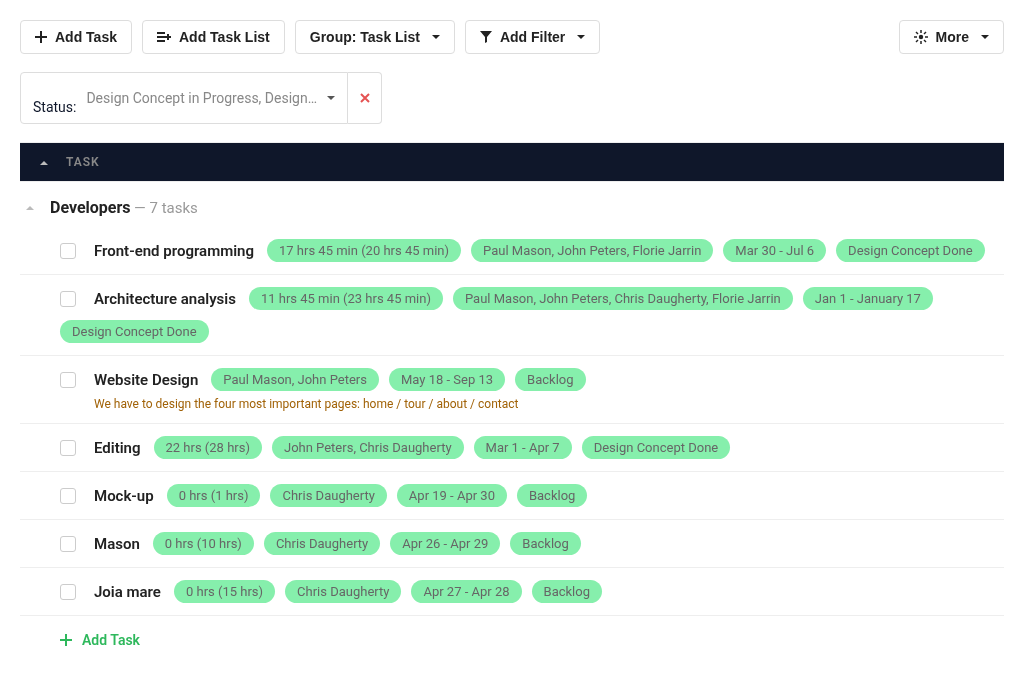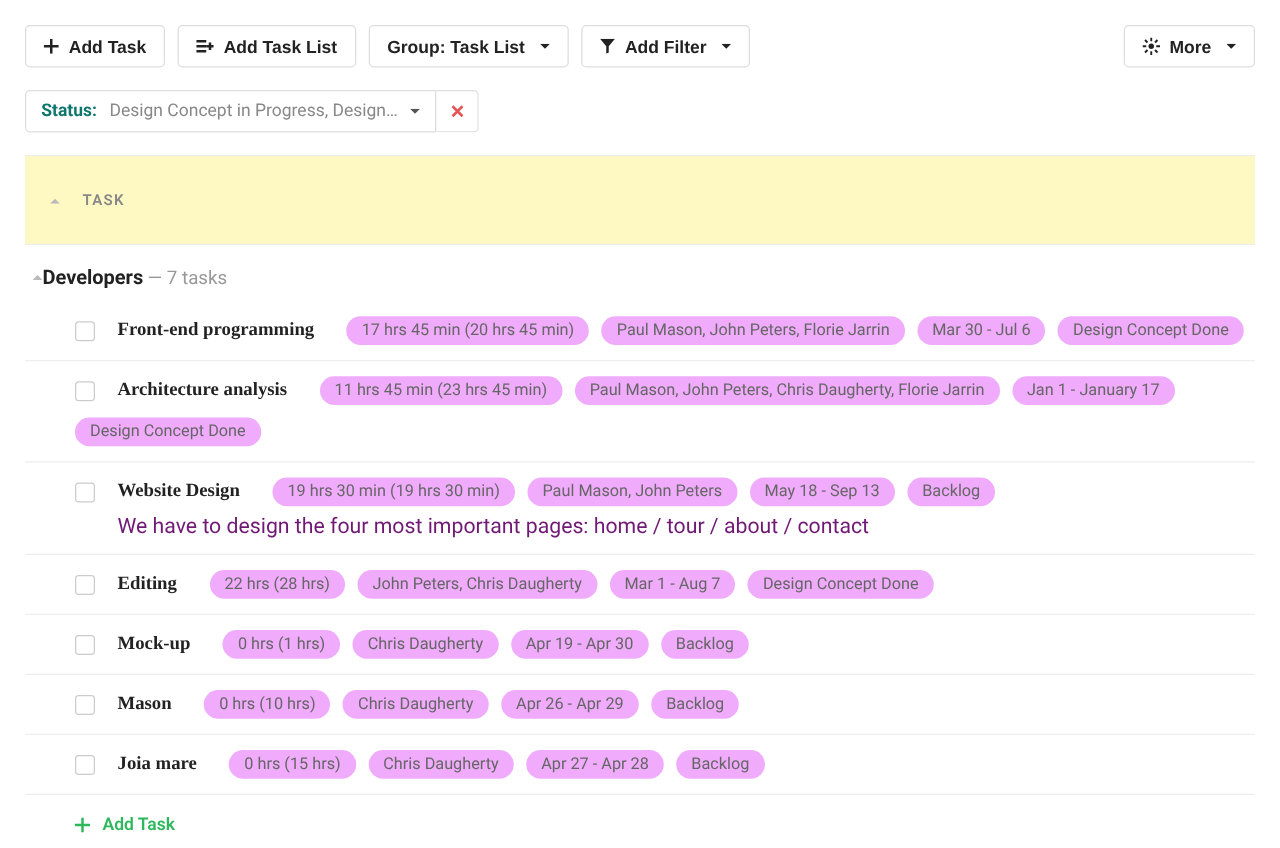--- a/index.html
+++ b/index.html
@@ -36,48 +36,49 @@
   .green { color: #2eb85c; }
   .filter-row { display: flex; gap: 0; margin-bottom: 18px; }
   .filter-box {
     display: inline-flex;
     align-items: center;
     border: 1px solid #ddd;
     border-radius: 4px 0 0 4px;
     padding: 8px 12px;
     gap: 10px;
   }
-  .filter-box .label { font-weight: 700; color:#0f766e; }
+  .filter-box .label { font-weight: 400; color:#0f172a;margin-top:18px; }
   .filter-box .value { color: #888; }
   .filter-close {
     display:inline-flex;
     align-items:center;
     justify-content:center;
     border:1px solid #ddd;
     border-left:none;
     border-radius:0 4px 4px 0;
     width:34px;
     cursor:pointer;
     color:#e55353;
     font-weight:600;
   }
   .table-header {
-    background:#fef9c3;
+    background:#0f172a;
     border-top:1px solid #eee;
     border-bottom:1px solid #eee;
-    padding: 28px 20px;
+    padding: 12px 20px;
     display:flex;
     align-items:center;
     gap:18px;
   }
   .table-header .col { color:#888; font-size:12px; letter-spacing:1px; font-weight:600; }
   .caret-up { color:#bbb; font-size:10px; }
   .group-row {
     display:flex;
     align-items:center;
+    gap:16px;
     padding: 16px 6px 10px 6px;
   }
   .group-row .caret-up { font-size:10px; color:#bbb; cursor:pointer; }
   .group-name { font-weight:700; font-size:16px; color:#222; }
   .group-meta { color:#999; font-size:15px; }
   .task-row {
     display:flex;
     flex-direction:column;
     padding: 12px 0 12px 40px;
     border-bottom:1px solid #eee;
@@ -91,32 +92,32 @@
   }
   .checkbox {
     width:16px;
     height:16px;
     border:1.5px solid #ccc;
     border-radius:3px;
     flex-shrink:0;
     margin-right:8px;
     cursor:pointer;
   }
-  .task-name { font-weight:600; font-size:15px; color:#222; margin-right:16px;font-family:Liberation Serif, serif; }
+  .task-name { font-weight:600; font-size:15px; color:#222; margin-right:3px; }
   .pill {
-    background:#f0abfc;
+    background:#86efac;
     color:#666;
     border-radius:14px;
     padding:4px 12px;
     font-size:13px;
     white-space:nowrap;
   }
   .task-desc {
-    color:#701a75;
-    font-size:17px;
+    color:#a16207;
+    font-size:12px;
     padding-left:34px;
   }
   .add-task-row {
     display:flex;
     align-items:center;
     gap:10px;
     padding: 16px 0 16px 40px;
     color:#2eb85c;
     font-weight:600;
     cursor:pointer;
@@ -253,35 +254,34 @@
       <span class="pill">Paul Mason, John Peters, Chris Daugherty, Florie Jarrin</span>
       <span class="pill">Jan 1 - January 17</span>
       <span class="pill">Design Concept Done</span>
     </div>
   </div>
 
   <div class="task-row">
     <div class="task-line">
       <span class="checkbox"></span>
       <span class="task-name">Website Design</span>
-      <span class="pill">19 hrs 30 min (19 hrs 30 min)</span>
       <span class="pill">Paul Mason, John Peters</span>
       <span class="pill">May 18 - Sep 13</span>
       <span class="pill">Backlog</span>
     </div>
     <div class="task-desc">We have to design the four most important pages: home / tour / about / contact</div>
   </div>
 
   <div class="task-row">
     <div class="task-line">
       <span class="checkbox"></span>
       <span class="task-name">Editing</span>
       <span class="pill">22 hrs (28 hrs)</span>
       <span class="pill">John Peters, Chris Daugherty</span>
-      <span class="pill">Mar 1 - Aug 7</span>
+      <span class="pill">Mar 1 - Apr 7</span>
       <span class="pill">Design Concept Done</span>
     </div>
   </div>
 
   <div class="task-row">
     <div class="task-line">
       <span class="checkbox"></span>
       <span class="task-name">Mock-up</span>
       <span class="pill">0 hrs (1 hrs)</span>
       <span class="pill">Chris Daugherty</span>

